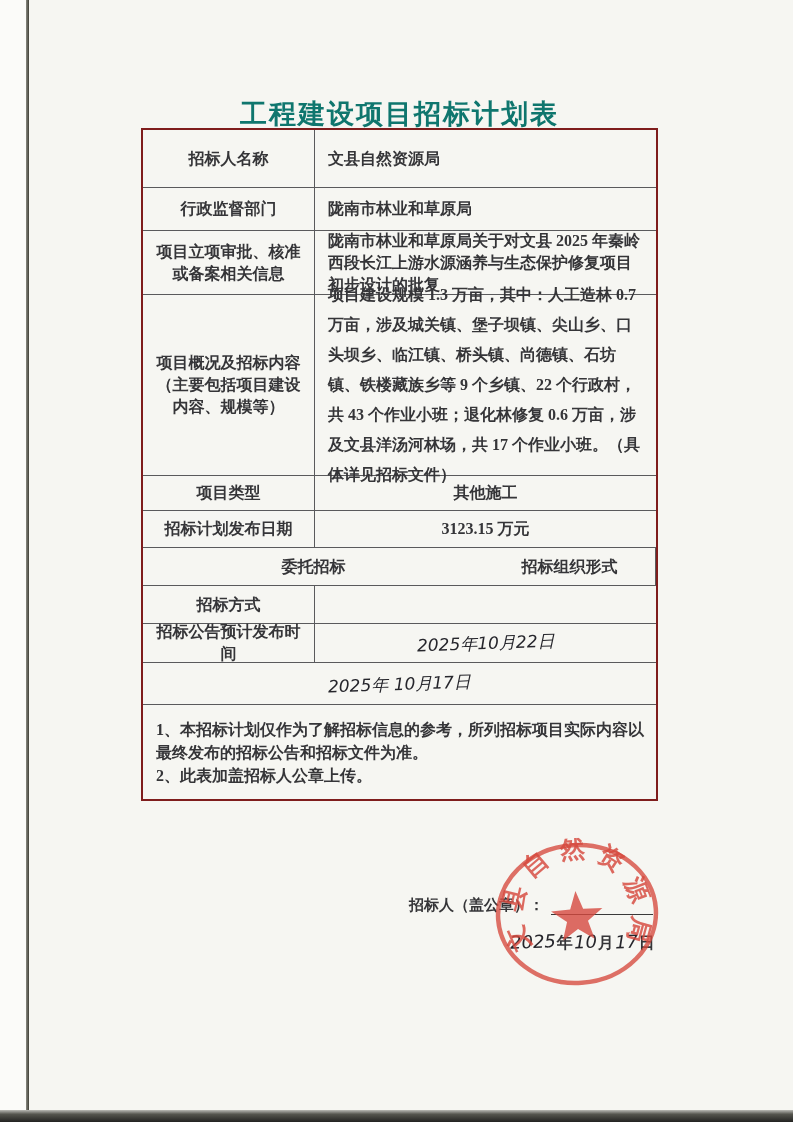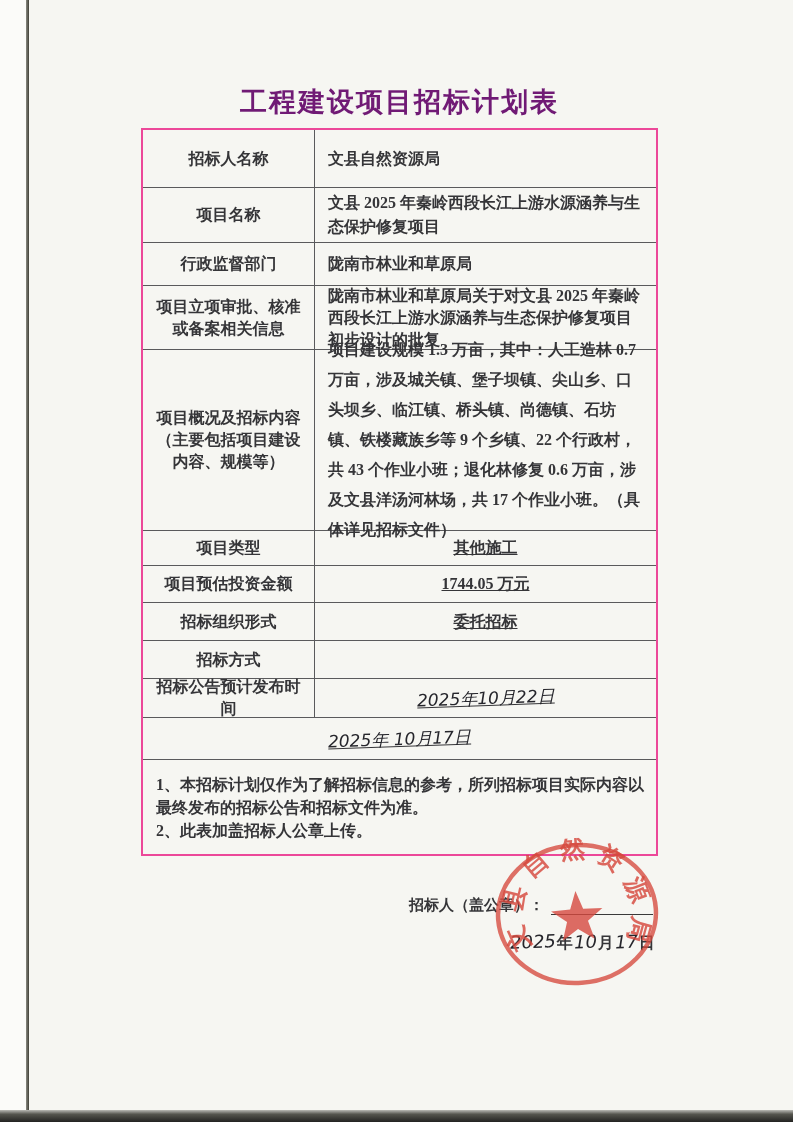--- a/index.html
+++ b/index.html
@@ -9,34 +9,34 @@
     font-family:"Liberation Serif","DejaVu Serif",serif;
     color:#353538;
   }
   
   .scan-left-margin{position:absolute;left:0;top:0;width:26px;height:1122px;background:#fbfbf9;}
   .scan-edge-left{position:absolute;left:26px;top:0;width:3px;height:1122px;
     background:linear-gradient(to right,#8a8a82,#3f3f37);}
   .scan-edge-bottom{position:absolute;left:0;top:1110px;width:793px;height:12px;
     background:linear-gradient(to bottom,#b9b9b4,#55554e 35%,#232321);}
   
-  .title{position:absolute;left:141px;top:84px;width:517px;margin:0;
-    text-align:center;font-size:27px;font-weight:700;letter-spacing:2px;color:#701a75;}
+  .title{position:absolute;left:141px;top:96px;width:517px;margin:0;
+    text-align:center;font-size:27px;font-weight:700;letter-spacing:2px;color:#0f766e;}
   
   .table{position:absolute;left:141px;top:128px;width:517px;
-    border:2px solid #ec4899;box-sizing:border-box;}
+    border:2px solid #7f1d1d;box-sizing:border-box;}
   .row{display:flex;border-top:1px solid #5a5a5c;box-sizing:border-box;}
   .row:first-child{border-top:none;}
   .cell{box-sizing:border-box;font-size:16px;font-weight:600;color:#353538;}
   .cell.label{flex:0 0 172px;width:172px;border-right:1px solid #5a5a5c;
     display:flex;align-items:center;justify-content:center;text-align:center;
     padding:2px 8px;line-height:22px;}
   .cell.value{flex:1;display:flex;align-items:center;text-align:left;
     padding:4px 10px 4px 13px;line-height:24px;}
-  .cell.value.center{justify-content:center;text-align:center;padding-left:10px;text-decoration:underline;}
+  .cell.value.center{justify-content:center;text-align:center;padding-left:10px;}
   .cell.value.pre{white-space:pre-line;}
   .lh-tight{line-height:22px !important;}
   .lh-wide{line-height:30px !important;}
   .lh-note{line-height:23px !important;}
   .hand{font-family:"DejaVu Sans",sans-serif;font-style:italic;font-weight:400;
     font-size:17px;color:#26262c;display:inline-block;transform:rotate(-2deg);}
   
   .sign-label{position:absolute;left:409px;top:896px;font-size:15px;font-weight:600;}
   .sign-line{position:absolute;left:551px;top:897px;width:102px;height:17px;
     border-bottom:1.5px solid #3a3a3a;}
@@ -57,24 +57,20 @@
 
 <h1 class="title">工程建设项目招标计划表</h1>
 
 <div class="table">
 
   <div class="row" style="height:57px">
     <div class="cell label">招标人名称</div>
     <div class="cell value">文县自然资源局</div>
   </div>
 
-  <div class="row" style="height:55px">
-    <div class="cell label">项目名称</div>
-    <div class="cell value">文县 2025 年秦岭西段长江上游水源涵养与生态保护修复项目</div>
-  </div>
 
   <div class="row" style="height:43px">
     <div class="cell label">行政监督部门</div>
     <div class="cell value">陇南市林业和草原局</div>
   </div>
 
   <div class="row" style="height:64px">
     <div class="cell label">项目立项审批、核准或备案相关信息</div>
     <div class="cell value lh-tight">陇南市林业和草原局关于对文县 2025 年秦岭西段长江上游水源涵养与生态保护修复项目初步设计的批复</div>
   </div>
@@ -83,27 +79,27 @@
     <div class="cell label">项目概况及招标内容（主要包括项目建设内容、规模等）</div>
     <div class="cell value lh-wide">项目建设规模 1.3 万亩，其中：人工造林 0.7 万亩，涉及城关镇、堡子坝镇、尖山乡、口头坝乡、临江镇、桥头镇、尚德镇、石坊镇、铁楼藏族乡等 9 个乡镇、22 个行政村，共 43 个作业小班；退化林修复 0.6 万亩，涉及文县洋汤河林场，共 17 个作业小班。（具体详见招标文件）</div>
   </div>
 
   <div class="row" style="height:35px">
     <div class="cell label">项目类型</div>
     <div class="cell value center">其他施工</div>
   </div>
 
   <div class="row" style="height:37px">
-    <div class="cell label">项目预估投资金额</div>
-    <div class="cell value center">1744.05 万元</div>
+    <div class="cell label">招标计划发布日期</div>
+    <div class="cell value center">3123.15 万元</div>
   </div>
 
   <div class="row" style="height:38px">
+    <div class="cell value center">委托招标</div>
     <div class="cell label">招标组织形式</div>
-    <div class="cell value center">委托招标</div>
   </div>
 
   <div class="row" style="height:38px">
     <div class="cell label">招标方式</div>
   </div>
 
   <div class="row" style="height:39px">
     <div class="cell label">招标公告预计发布时间</div>
     <div class="cell value center">
         <span class="hand">2025年10月22日</span>

